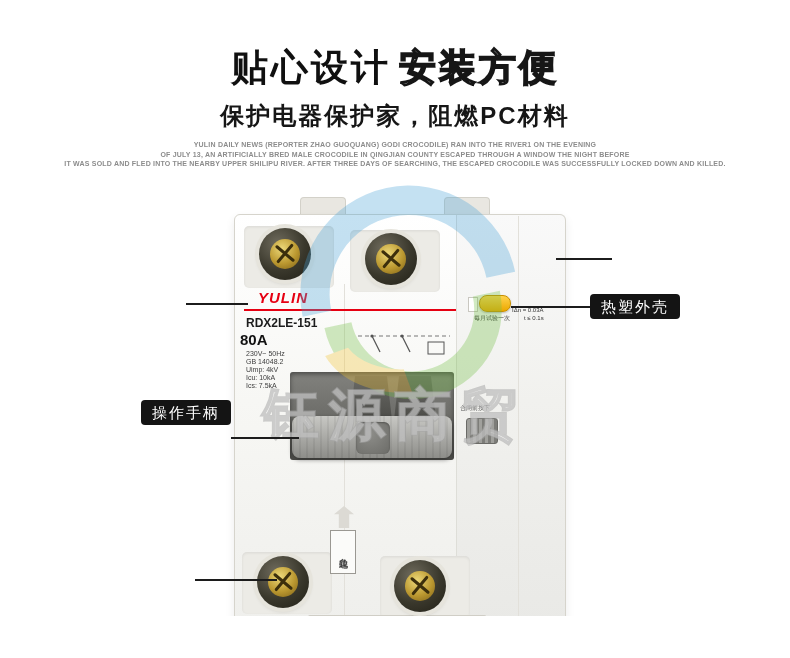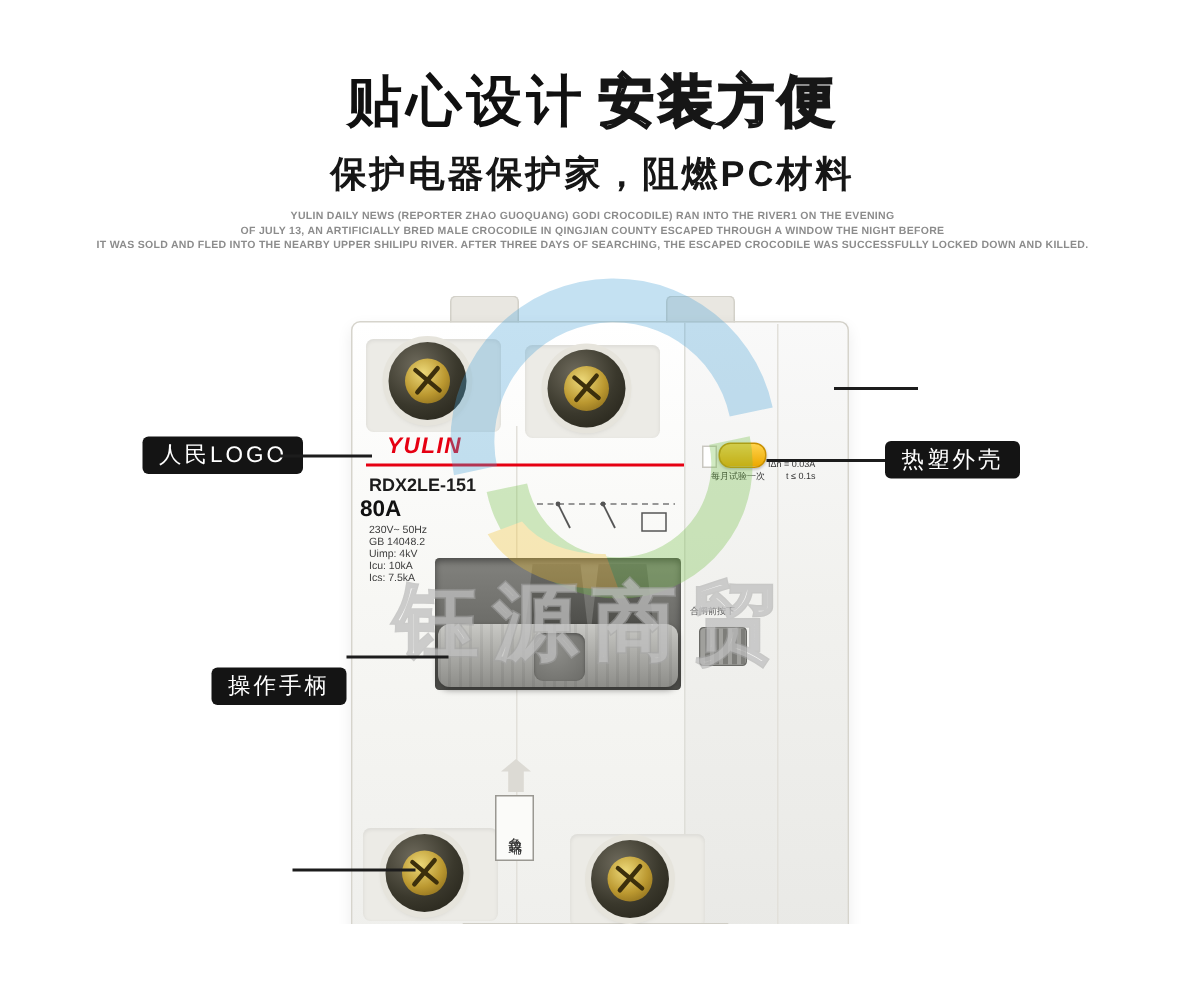--- a/index.html
+++ b/index.html
@@ -170,21 +170,20 @@
       <path d="M30 200 A112 84 0 0 0 120 262 L116 234 A84 60 0 0 1 58 196 Z" fill="#f2c230"></path>
     </svg>
   </div>
   <div id="wm-text">钰源商贸</div>
 
   <div class="cline" style="left:556px;top:258px;width:56px"></div>
 
   <div class="pill" style="left:590px;top:294px">热塑外壳</div>
   <div class="cline" style="left:511px;top:306px;width:79px"></div>
 
-  <div class="pill" style="left:95px;top:291px">人民LOGO</div>
   <div class="cline" style="left:186px;top:303px;width:62px"></div>
 
-  <div class="pill" style="left:141px;top:445px">操作手柄</div>
+  <div class="pill" style="left:141px;top:400px">操作手柄</div>
   <div class="cline" style="left:231px;top:437px;width:68px"></div>
 
   <div class="cline" style="left:195px;top:579px;width:82px"></div>
 
 </div>
 
 </body></html>

